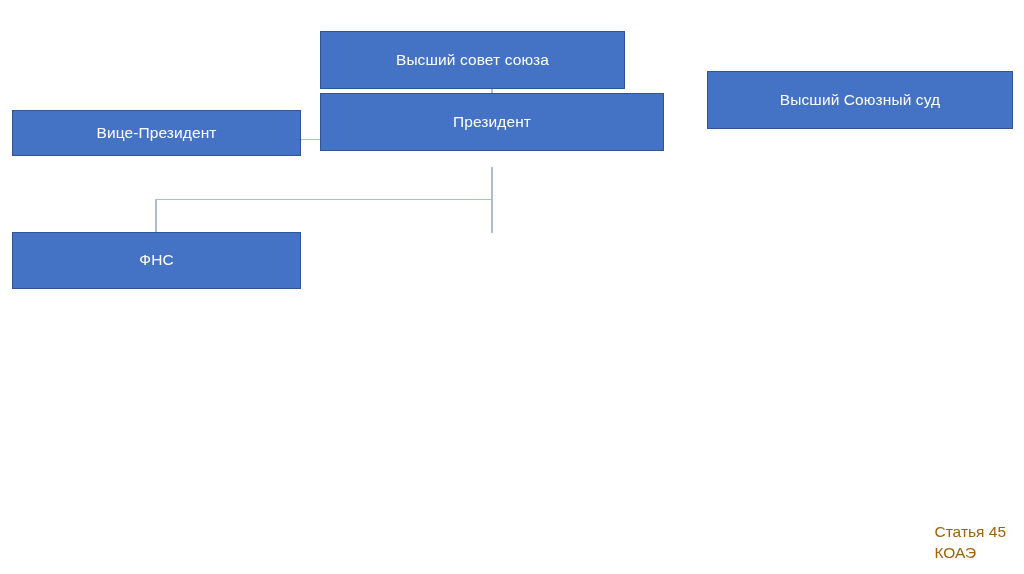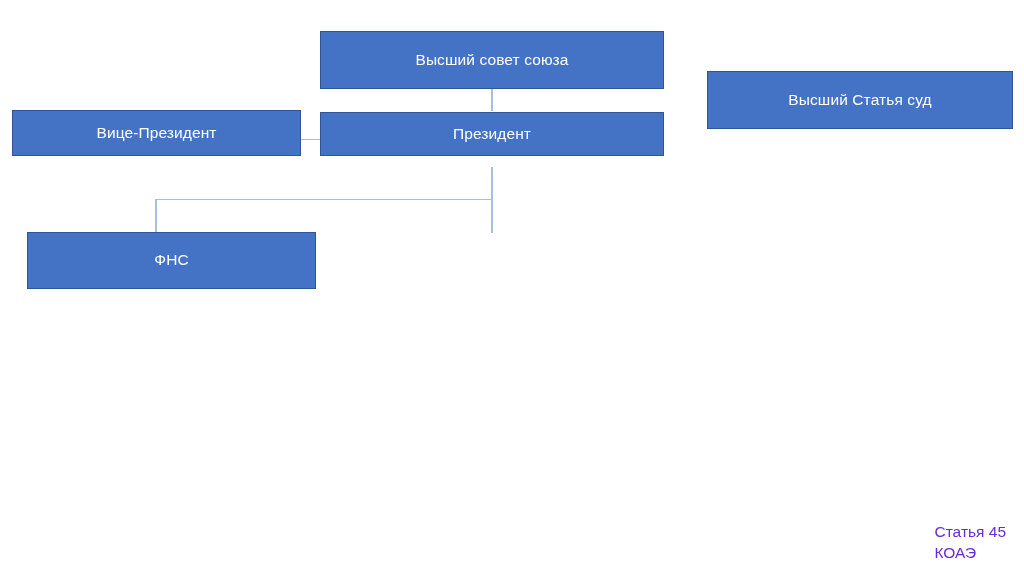--- a/index.html
+++ b/index.html
@@ -34,25 +34,25 @@
     line-height: 1.2;
     text-align: center;
     z-index: 3;
     user-select: none;
   }
   .node-label {
     display: block;
     padding: 0 8px;
   }
 
-  #node-supreme-council { left: 320px; top: 31px;  width: 344px; height: 58px; }
+  #node-supreme-council { left: 320px; top: 31px;  width: 305px; height: 58px; }
   #node-vice-president  { left: 12px;  top: 110px; width: 289px; height: 46px; }
-  #node-president       { left: 320px; top: 112px; width: 344px; height: 44px; }
+  #node-president       { left: 320px; top: 93px; width: 344px; height: 58px; }
   #node-supreme-court   { left: 707px; top: 71px;  width: 306px; height: 58px; }
-  #node-fns             { left: 12px;  top: 232px; width: 289px; height: 57px; margin-left: 15px; }
+  #node-fns             { left: 12px;  top: 232px; width: 289px; height: 57px; }
   #node-council-ministers { left: 320px; top: 232px; width: 344px; height: 57px; }
 
   
   .conn {
     position: absolute;
     background: #A9BEDE;
     z-index: 1;
   }
   .conn-v { width: 1.5px; }
   .conn-h { height: 1.5px; }
@@ -69,21 +69,21 @@
   #conn-branch-fns { left: 155px; top: 199px; height: 34px; }
   
   #conn-branch-ministers { left: 491px; top: 199px; height: 34px; }
 
   
   #caption {
     position: absolute;
     right: 18px;
     bottom: 10px;
     text-align: left;
-    color: #6d28d9;
+    color: #a16207;
     font-size: 15.5px;
     line-height: 1.35;
     z-index: 4;
   }
   #caption div { white-space: nowrap; }
 </style>
 </head>
 <body>
 
 <div id="slide">
@@ -101,21 +101,21 @@
 
   <div class="node" id="node-vice-president">
     <span class="node-label">Вице-Президент</span>
   </div>
 
   <div class="node" id="node-president">
     <span class="node-label">Президент</span>
   </div>
 
   <div class="node" id="node-supreme-court">
-    <span class="node-label">Высший Статья суд</span>
+    <span class="node-label">Высший Союзный суд</span>
   </div>
 
   <div class="node" id="node-fns">
     <span class="node-label">ФНС</span>
   </div>
 
 
   <div id="caption">
     <div>Статья 45</div>
     <div>КОАЭ</div>

